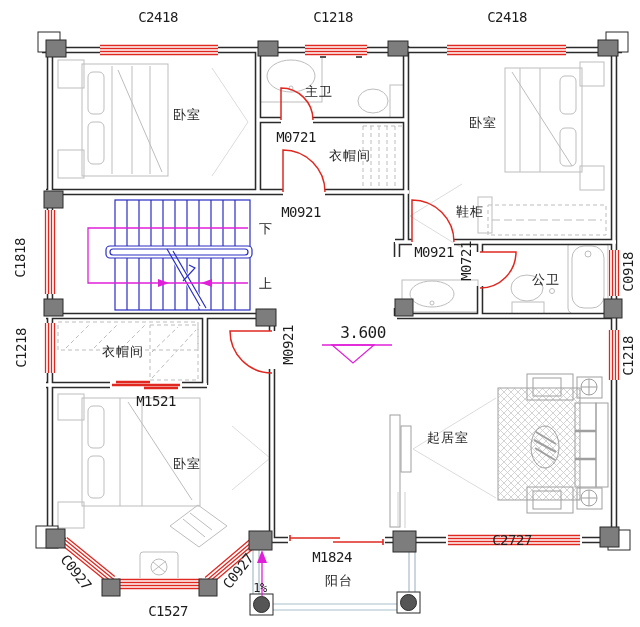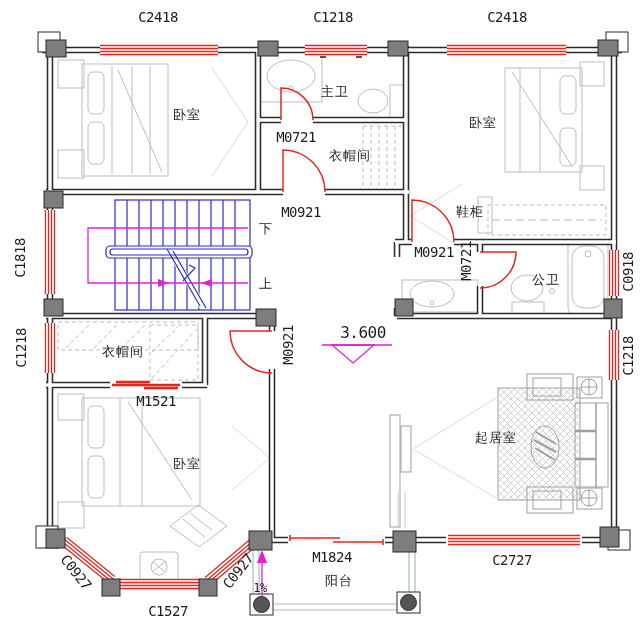--- a/index.html
+++ b/index.html
@@ -271,38 +271,38 @@
   <div class="lbl" style="left:158px;top:17px">C2418</div>
   <div class="lbl" style="left:333px;top:17px">C1218</div>
   <div class="lbl" style="left:507px;top:17px">C2418</div>
   <div class="lbl v" style="left:20px;top:258px">C1818</div>
   <div class="lbl v" style="left:21px;top:348px">C1218</div>
   <div class="lbl v" style="left:628px;top:272px">C0918</div>
   <div class="lbl v" style="left:628px;top:356px">C1218</div>
   <div class="lbl r52" style="left:76px;top:572px">C0927</div>
   <div class="lbl" style="left:168px;top:611px">C1527</div>
   <div class="lbl rn52" style="left:238px;top:571px">C0927</div>
-  <div class="lbl" style="left:512px;top:560px">C2727</div>
+  <div class="lbl" style="left:512px;top:540px">C2727</div>
 
   <div class="lbl" style="left:296px;top:137px">M0721</div>
   <div class="lbl" style="left:301px;top:212px">M0921</div>
   <div class="lbl" style="left:434px;top:252px">M0921</div>
   <div class="lbl v" style="left:466px;top:261px">M0721</div>
   <div class="lbl" style="left:156px;top:401px">M1521</div>
   <div class="lbl v" style="left:288px;top:345px">M0921</div>
   <div class="lbl" style="left:332px;top:557px">M1824</div>
 
   <div class="lbl cjk" style="left:187px;top:114px">卧室</div>
   <div class="lbl cjk" style="left:483px;top:122px">卧室</div>
   <div class="lbl cjk" style="left:187px;top:463px">卧室</div>
-  <div class="lbl cjk" style="left:335px;top:91px">主卫</div>
+  <div class="lbl cjk" style="left:319px;top:91px">主卫</div>
   <div class="lbl cjk" style="left:350px;top:155px">衣帽间</div>
   <div class="lbl cjk" style="left:123px;top:351px">衣帽间</div>
   <div class="lbl cjk" style="left:470px;top:211px">鞋柜</div>
   <div class="lbl cjk" style="left:546px;top:279px">公卫</div>
-  <div class="lbl cjk" style="left:496px;top:437px">起居室</div>
+  <div class="lbl cjk" style="left:448px;top:437px">起居室</div>
   <div class="lbl cjk" style="left:339px;top:580px">阳台</div>
 
   <div class="lbl big" style="left:363px;top:333px">3.600</div>
   <div class="lbl sm" style="left:260px;top:588px">1%</div>
   <div class="lbl cjk" style="left:266px;top:228px">下</div>
   <div class="lbl cjk" style="left:266px;top:283px">上</div>
 </div>
 
 </body></html>

